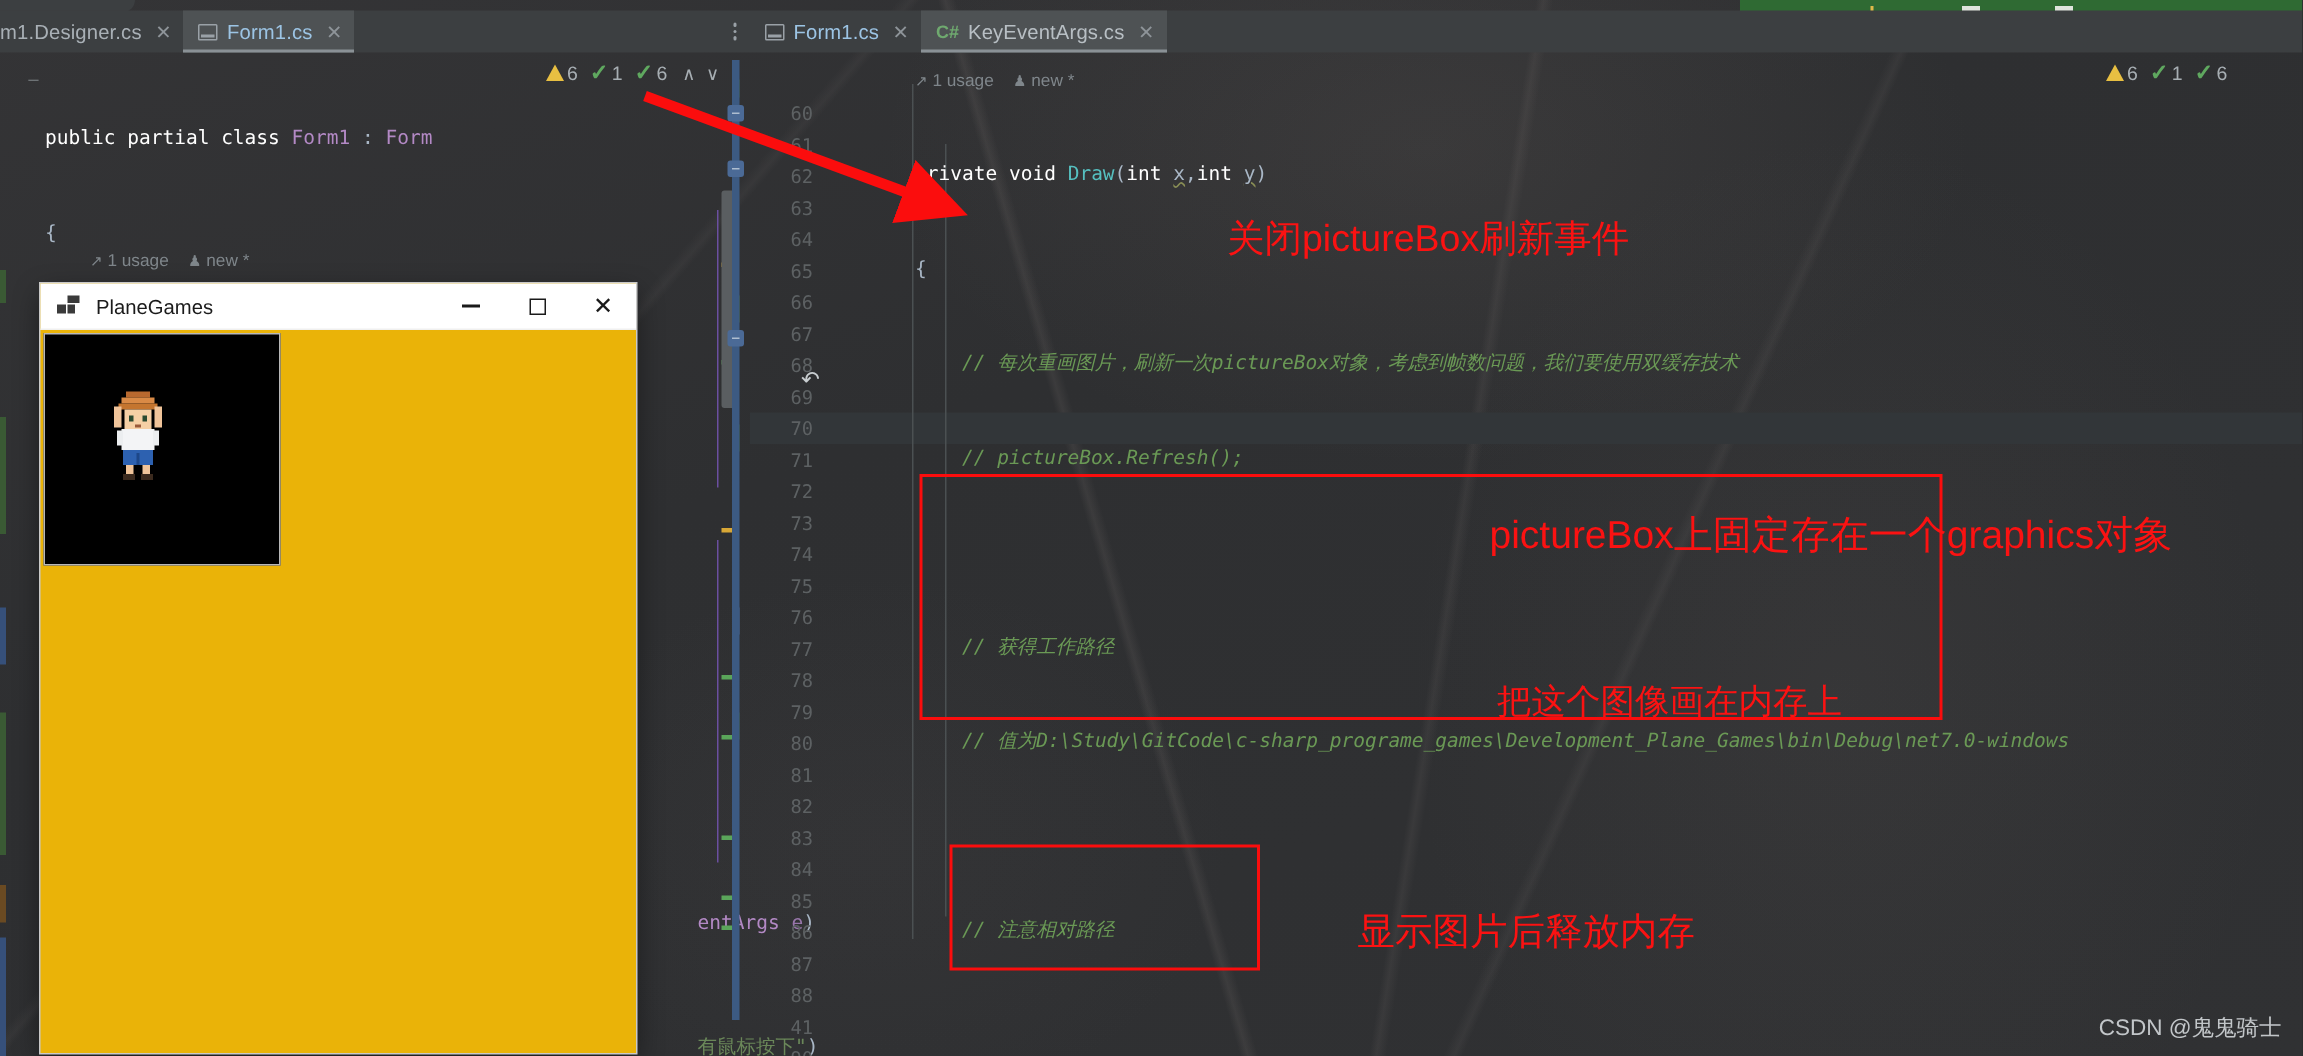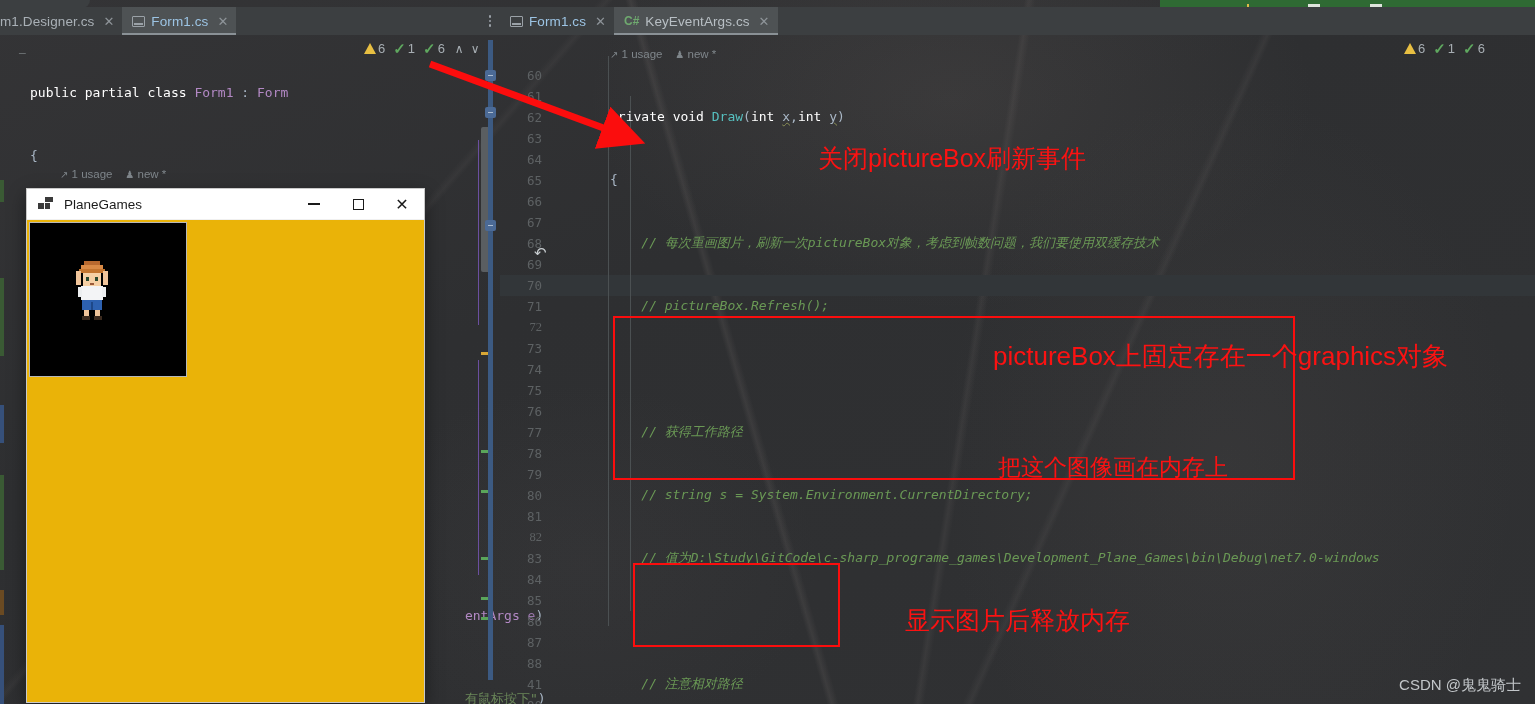--- a/index.html
+++ b/index.html
@@ -360,31 +360,31 @@
       <div class="ln" style="top:75px;">62</div>
       <div class="ln" style="top:96px;">63</div>
       <div class="ln" style="top:117px;">64</div>
       <div class="ln" style="top:138px;">65</div>
       <div class="ln" style="top:159px;">66</div>
       <div class="ln" style="top:180px;">67</div>
       <div class="ln" style="top:201px;">68</div>
       <div class="ln" style="top:222px;">69</div>
       <div class="ln" style="top:243px;">70</div>
       <div class="ln" style="top:264px;">71</div>
-      <div class="ln" style="top:285px;font-family:Liberation Serif, serif;">72</div>
+      <div class="ln" style="top:285px;">72</div>
       <div class="ln" style="top:306px;">73</div>
       <div class="ln" style="top:327px;">74</div>
       <div class="ln" style="top:348px;">75</div>
       <div class="ln" style="top:369px;margin-left:20px;">76</div>
       <div class="ln" style="top:390px;">77</div>
       <div class="ln" style="top:411px;">78</div>
       <div class="ln" style="top:432px;">79</div>
       <div class="ln" style="top:453px;">80</div>
       <div class="ln" style="top:474px;">81</div>
-      <div class="ln" style="top:495px;font-family:Liberation Serif, serif;">82</div>
+      <div class="ln" style="top:495px;">82</div>
       <div class="ln" style="top:516px;">83</div>
       <div class="ln" style="top:537px;">84</div>
       <div class="ln" style="top:558px;">85</div>
       <div class="ln" style="top:579px;">86</div>
       <div class="ln" style="top:600px;">87</div>
       <div class="ln" style="top:621px;">88</div>
       <div class="ln" style="top:642px;">41</div>
       <div class="ln" style="top:663px;">90</div>
     </div>
 
@@ -407,21 +407,20 @@
       <span>new *</span>
     </div>
 
     <div class="code code-r" style="left:110px; top:64px;">
       <div><span class="kw">private</span> <span class="kw">void</span> <span class="fn2">Draw</span><span class="pln">(</span><span class="kw">int</span> <span class="pln err-u">x</span><span class="pln">,</span><span class="kw">int</span> <span class="pln err-u">y</span><span class="pln">)</span></div>
       <div><span class="pln">{</span></div>
       <div><span class="cmt">    // 每次重画图片，刷新一次pictureBox对象，考虑到帧数问题，我们要使用双缓存技术</span></div>
       <div><span class="cmt">    // pictureBox.Refresh();</span></div>
       <div>&nbsp;</div>
       <div><span class="cmt">    // 获得工作路径</span></div>
-      <div><span class="cmt">    // string s = System.Environment.CurrentDirectory;</span></div>
       <div><span class="cmt">    // 值为D:\Study\GitCode\c-sharp_programe_games\Development_Plane_Games\bin\Debug\net7.0-windows</span></div>
       <div>&nbsp;</div>
       <div><span class="cmt">    // 注意相对路径</span></div>
       
       
       
       
       
       
       

